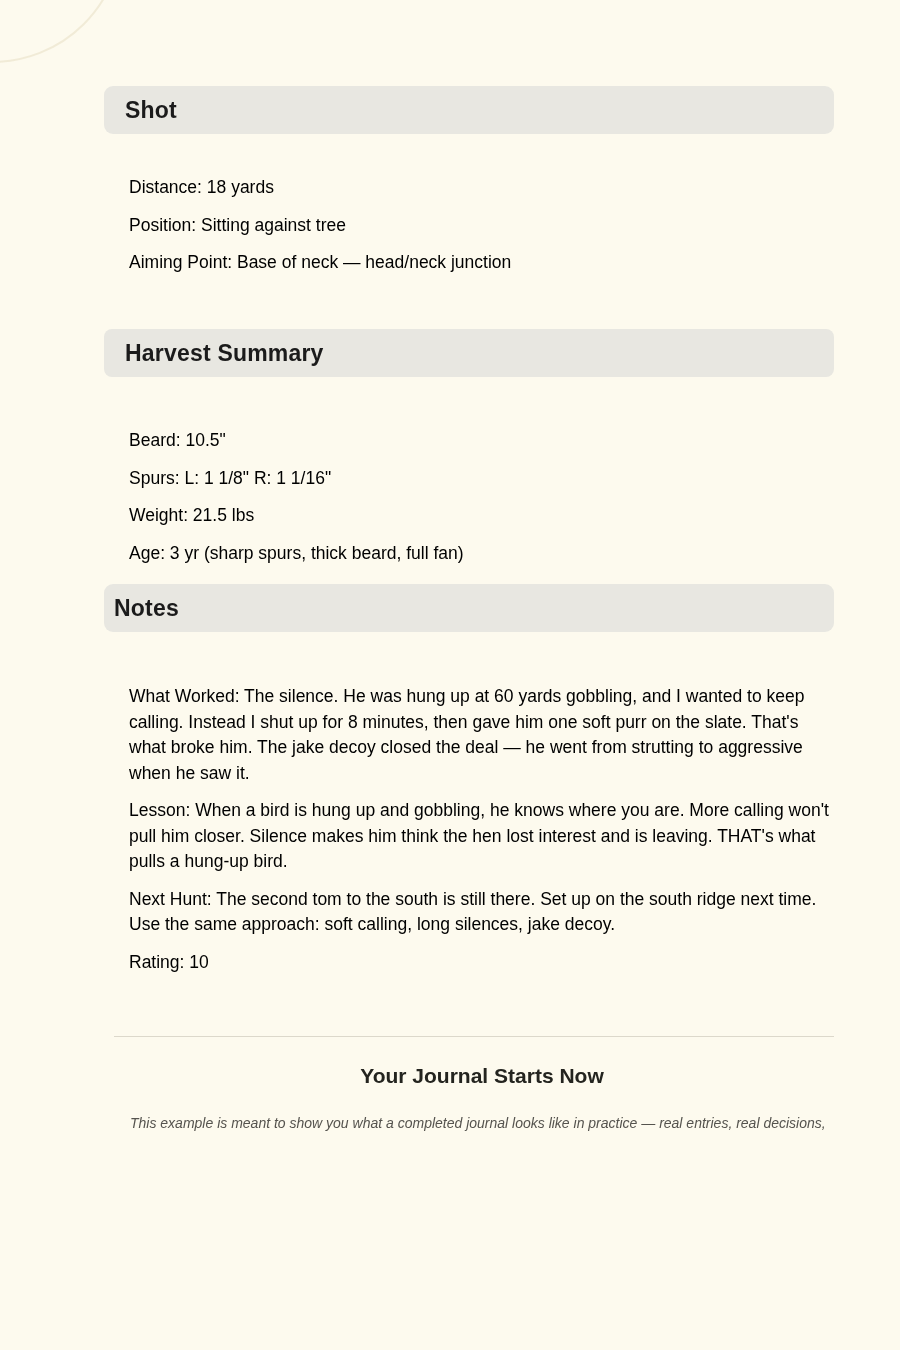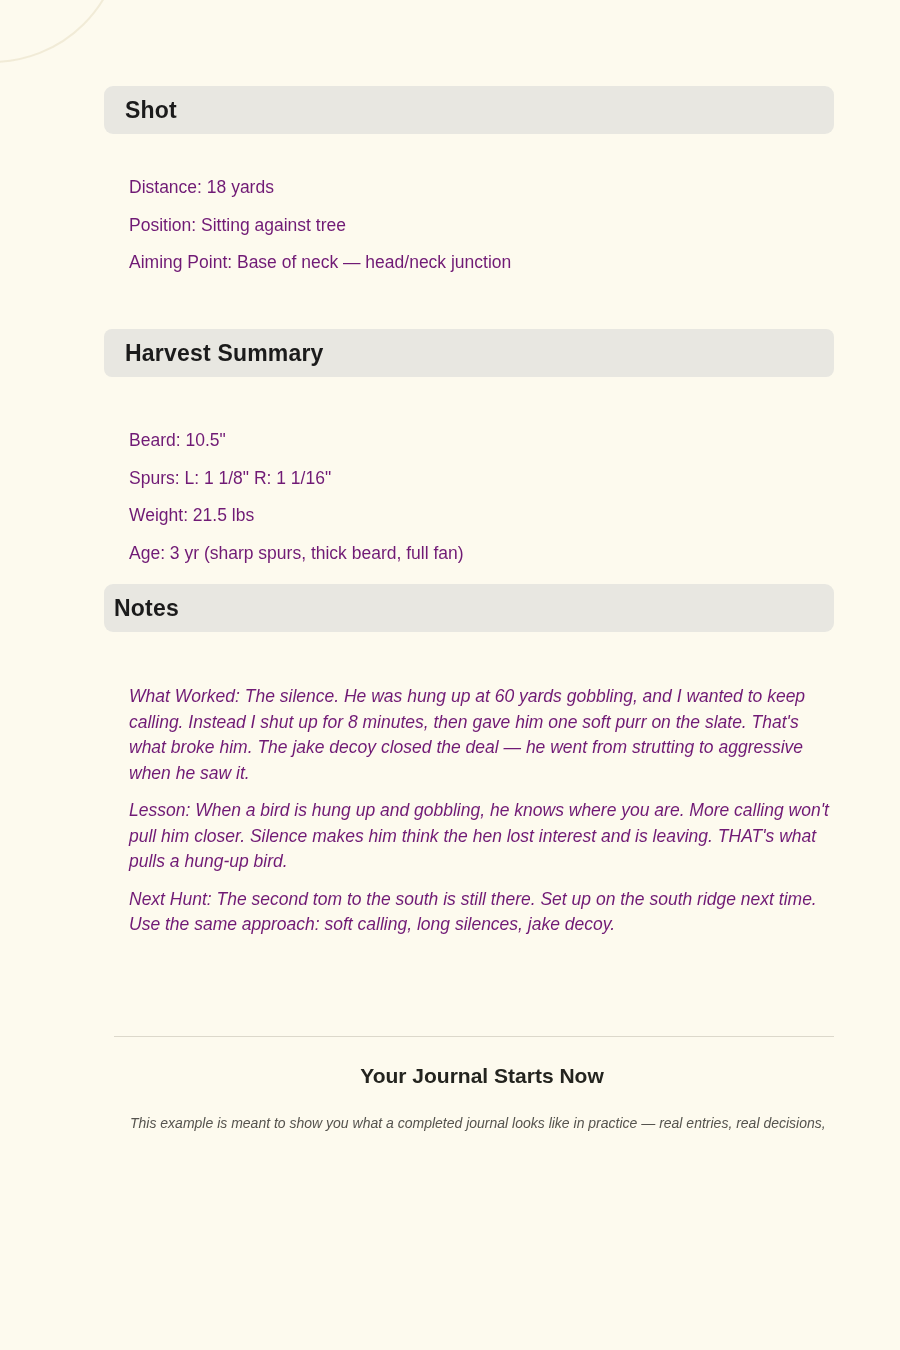--- a/index.html
+++ b/index.html
@@ -45,28 +45,28 @@
   }
   .section-body {
     position: absolute;
     left: 129px;
     width: 706px;
   }
   .section-body p {
     margin: 0 0 12px 0;
     font-size: 17.5px;
     line-height: 25.5px;
-    color: #701a75;
+    color: #000000;
   }
   .bar-shot    { top: 86px; }
   .body-shot   { top: 175px; }
   .bar-harvest { top: 329px; border-radius: 8px; }
   .body-harvest{ top: 428px; }
   .bar-notes   { top: 584px; padding-left: 10px; }
-  .body-notes  { top: 684px; font-style: italic; }
+  .body-notes  { top: 684px; }
   .divider {
     position: absolute;
     left: 114px;
     top: 1036px;
     width: 720px;
     height: 1px;
     background: #DCD8CB;
   }
   .closing-heading {
     position: absolute;
@@ -136,20 +136,21 @@
     <p>Age: 3 yr (sharp spurs, thick beard, full fan)</p>
   </div>
 
   <div class="section-bar bar-notes">
     <h2>Notes</h2>
   </div>
   <div class="section-body body-notes">
     <p>What Worked: The silence. He was hung up at 60 yards gobbling, and I wanted to keep calling. Instead I shut up for 8 minutes, then gave him one soft purr on the slate. That's what broke him. The jake decoy closed the deal — he went from strutting to aggressive when he saw it.</p>
     <p>Lesson: When a bird is hung up and gobbling, he knows where you are. More calling won't pull him closer. Silence makes him think the hen lost interest and is leaving. THAT's what pulls a hung-up bird.</p>
     <p>Next Hunt: The second tom to the south is still there. Set up on the south ridge next time. Use the same approach: soft calling, long silences, jake decoy.</p>
+    <p>Rating: 10</p>
   </div>
 
   <div class="divider"></div>
   <h3 class="closing-heading">Your Journal Starts Now</h3>
   <p class="closing-paragraph">This example is meant to show you what a completed journal looks like in practice — real entries, real decisions, real emotions. Your experience will be different, and that's exactly the point. There are no wrong answers in these pages. Use what helps. Skip what doesn't. Come back to sections when they become relevant. This journal works</p>
 
   <div class="footer">
     <span class="brand">CastAndCartridgePress.com</span>
     <span class="page-number">8</span>
   </div>

